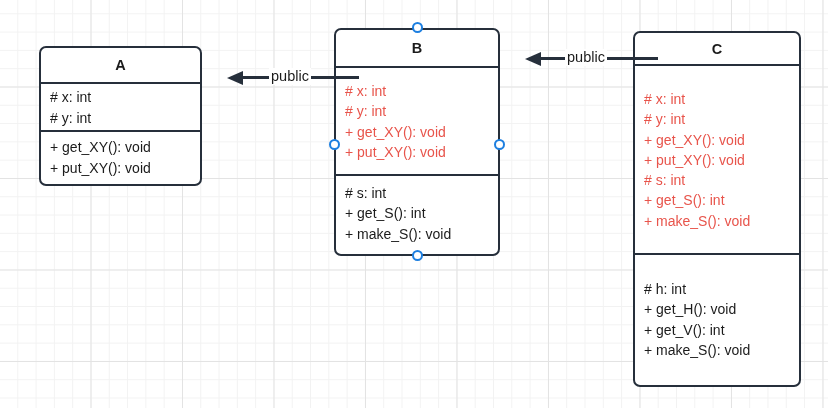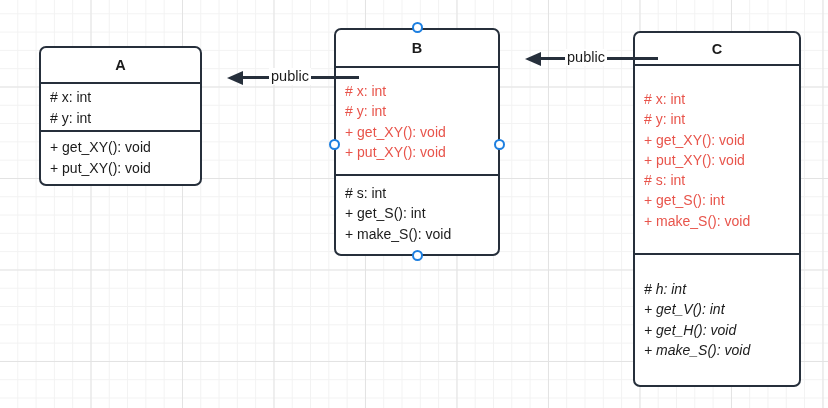--- a/index.html
+++ b/index.html
@@ -84,21 +84,21 @@
   #class-b  .uml-title { height: 38px; }
   #class-c  { left: 633px; top: 31px;  width: 168px; height: 356px; }
   #class-c  .uml-title { height: 33px; }
 
   
   #class-a .comp-attrs { height: 46px; }
   #class-a .comp-ops   { height: 52px; }
   #class-b .comp-attrs { height: 106px; }
   #class-b .comp-ops   { height: 76px; }
   #class-c .comp-attrs { height: 187px; }
-  #class-c .comp-ops   { height: 130px; font-style: italic; }
+  #class-c .comp-ops   { height: 130px; }
 
   
   .connector {
     position: absolute;
     pointer-events: none;
     margin-left: 25px;
   }
   .conn-line {
     position: absolute;
     background: #262f3b;
@@ -187,22 +187,22 @@
       <div class="uml-member inherited"># x: int</div>
       <div class="uml-member inherited"># y: int</div>
       <div class="uml-member inherited">+ get_XY(): void</div>
       <div class="uml-member inherited">+ put_XY(): void</div>
       <div class="uml-member inherited"># s: int</div>
       <div class="uml-member inherited">+ get_S(): int</div>
       <div class="uml-member inherited">+ make_S(): void</div>
     </div>
     <div class="uml-compartment comp-ops">
       <div class="uml-member"># h: int</div>
+      <div class="uml-member">+ get_H(): void</div>
       <div class="uml-member">+ get_V(): int</div>
-      <div class="uml-member">+ get_H(): void</div>
       <div class="uml-member">+ make_S(): void</div>
     </div>
   </div>
 
   <div class="connector" id="conn-b-a">
     <div class="conn-line"></div>
     <div class="conn-arrowhead"></div>
     <div class="conn-label">public</div>
   </div>
 

